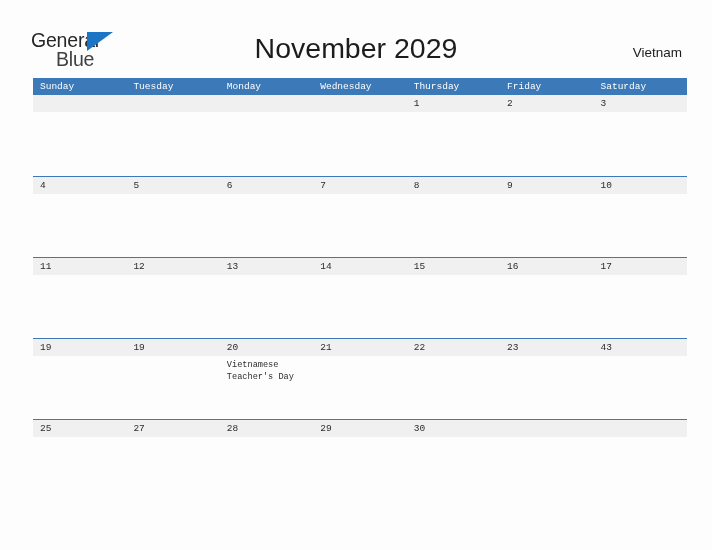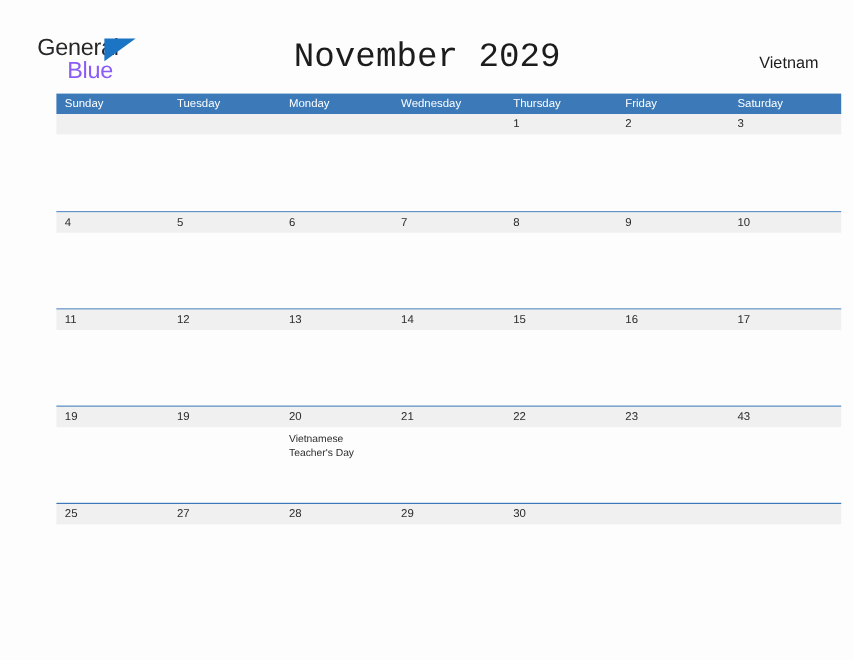--- a/index.html
+++ b/index.html
@@ -46,21 +46,21 @@
     color: #27272a;
     line-height: 22px;
     white-space: nowrap;
   }
   .logo-blue {
     position: absolute;
     left: 25px;
     top: 19px;
     font-size: 19.5px;
     letter-spacing: -0.2px;
-    color: #8b5cf6;
+    color: #404040;
     line-height: 22px;
     white-space: nowrap;
   }
   .logo-flag {
     position: absolute;
     left: 56px;
     top: 3px;
     width: 0;
     height: 0;
     border-left: 26px solid #1b74c4;
@@ -70,40 +70,40 @@
   .page-title {
     position: absolute;
     left: 0;
     top: 31px;
     width: 712px;
     text-align: center;
     font-size: 28.5px;
     line-height: 34px;
     color: #1c1c1c;
     letter-spacing: 0px;
-    font-family: Liberation Mono, monospace;
   }
 
   .region-label {
     position: absolute;
     right: 30px;
     top: 44px;
     font-size: 13.5px;
     line-height: 18px;
     color: #1c1c1c;
     text-align: right;
     white-space: nowrap;
   }
 
   
   .calendar {
     position: absolute;
-    left: 47px;
+    left: 33px;
     top: 78px;
     width: 654px;
+    font-family: Liberation Mono, monospace;
   }
 
   .weekday-header {
     display: flex;
     width: 654px;
     height: 17px;
     background: #3b79b8;
   }
   .weekday-cell {
     width: 93.43px;

